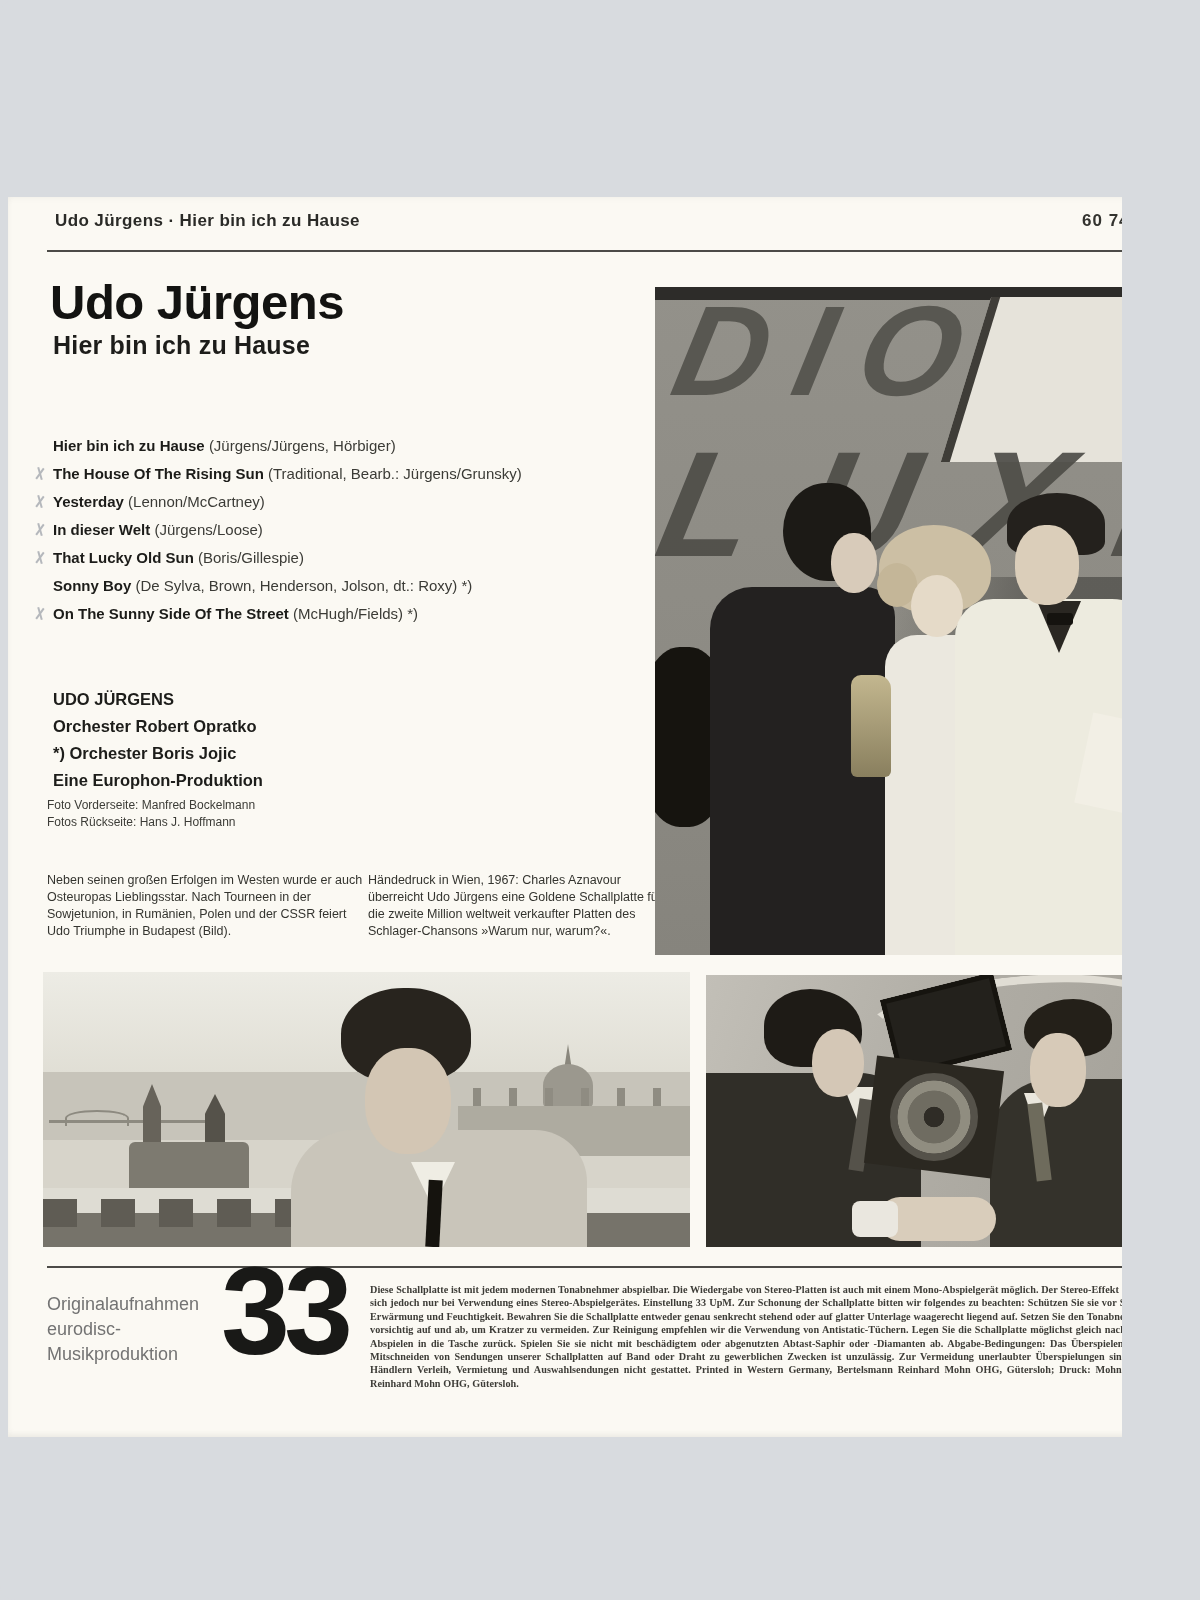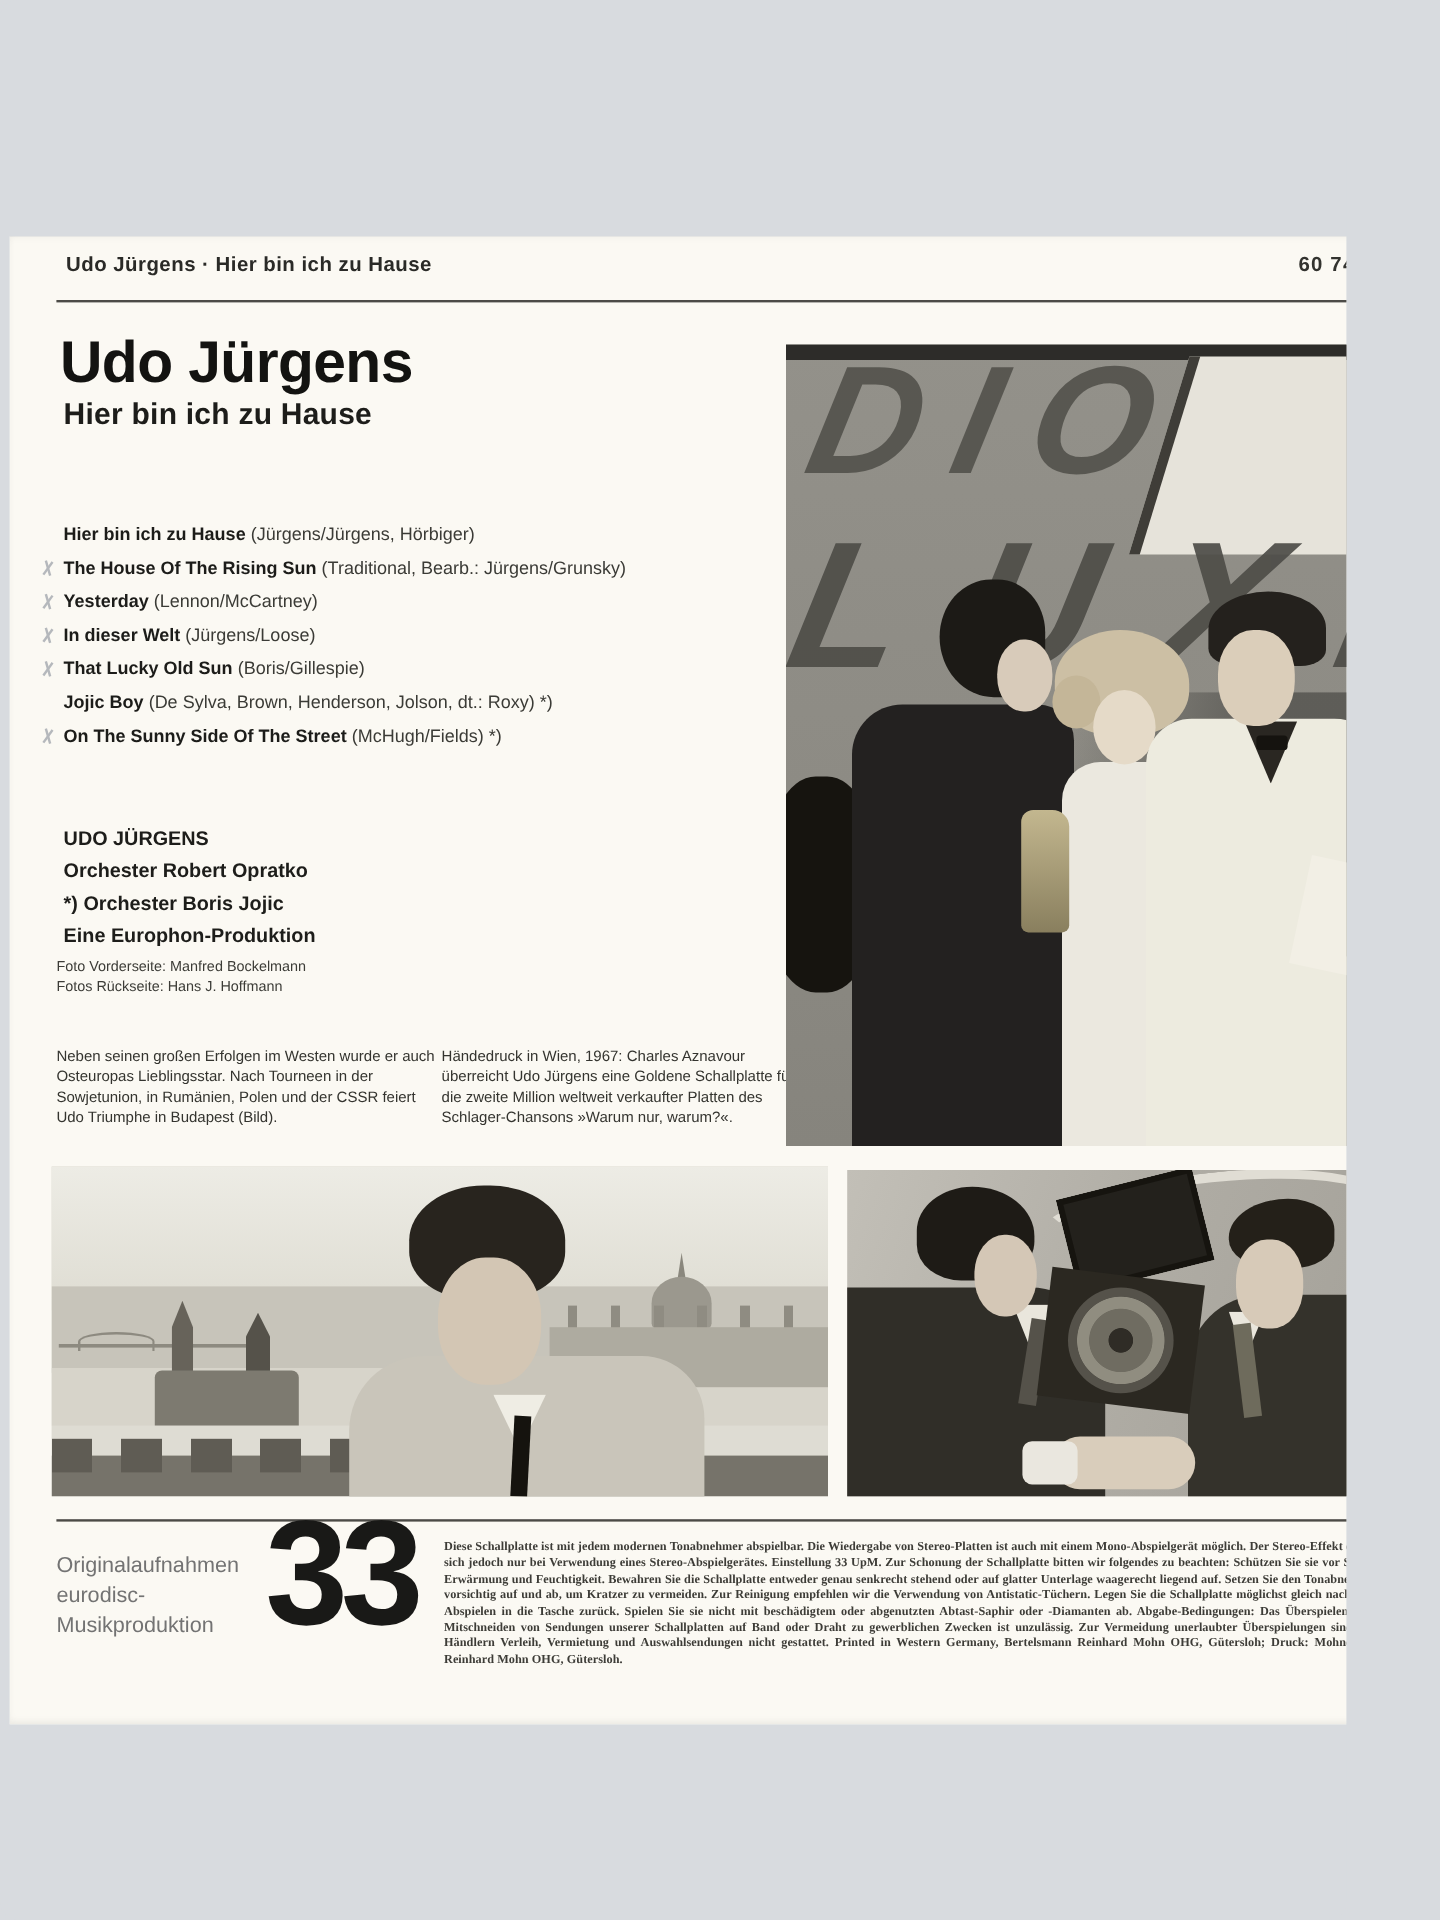--- a/index.html
+++ b/index.html
@@ -150,21 +150,21 @@
         </div>
 
         <div class="track">
           <span class="mark"></span>
           <span class="ttl">That Lucky Old Sun</span>
           <span class="cr">(Boris/Gillespie)</span>
         </div>
 
         <div class="track">
           
-          <span class="ttl">Jojic Boy</span>
+          <span class="ttl">Sonny Boy</span>
           <span class="cr">(De Sylva, Brown, Henderson, Jolson, dt.: Roxy) *)</span>
         </div>
 
         <div class="track">
           <span class="mark"></span>
           <span class="ttl">On The Sunny Side Of The Street</span>
           <span class="cr">(McHugh/Fields) *)</span>
         </div>
       </div>
 

